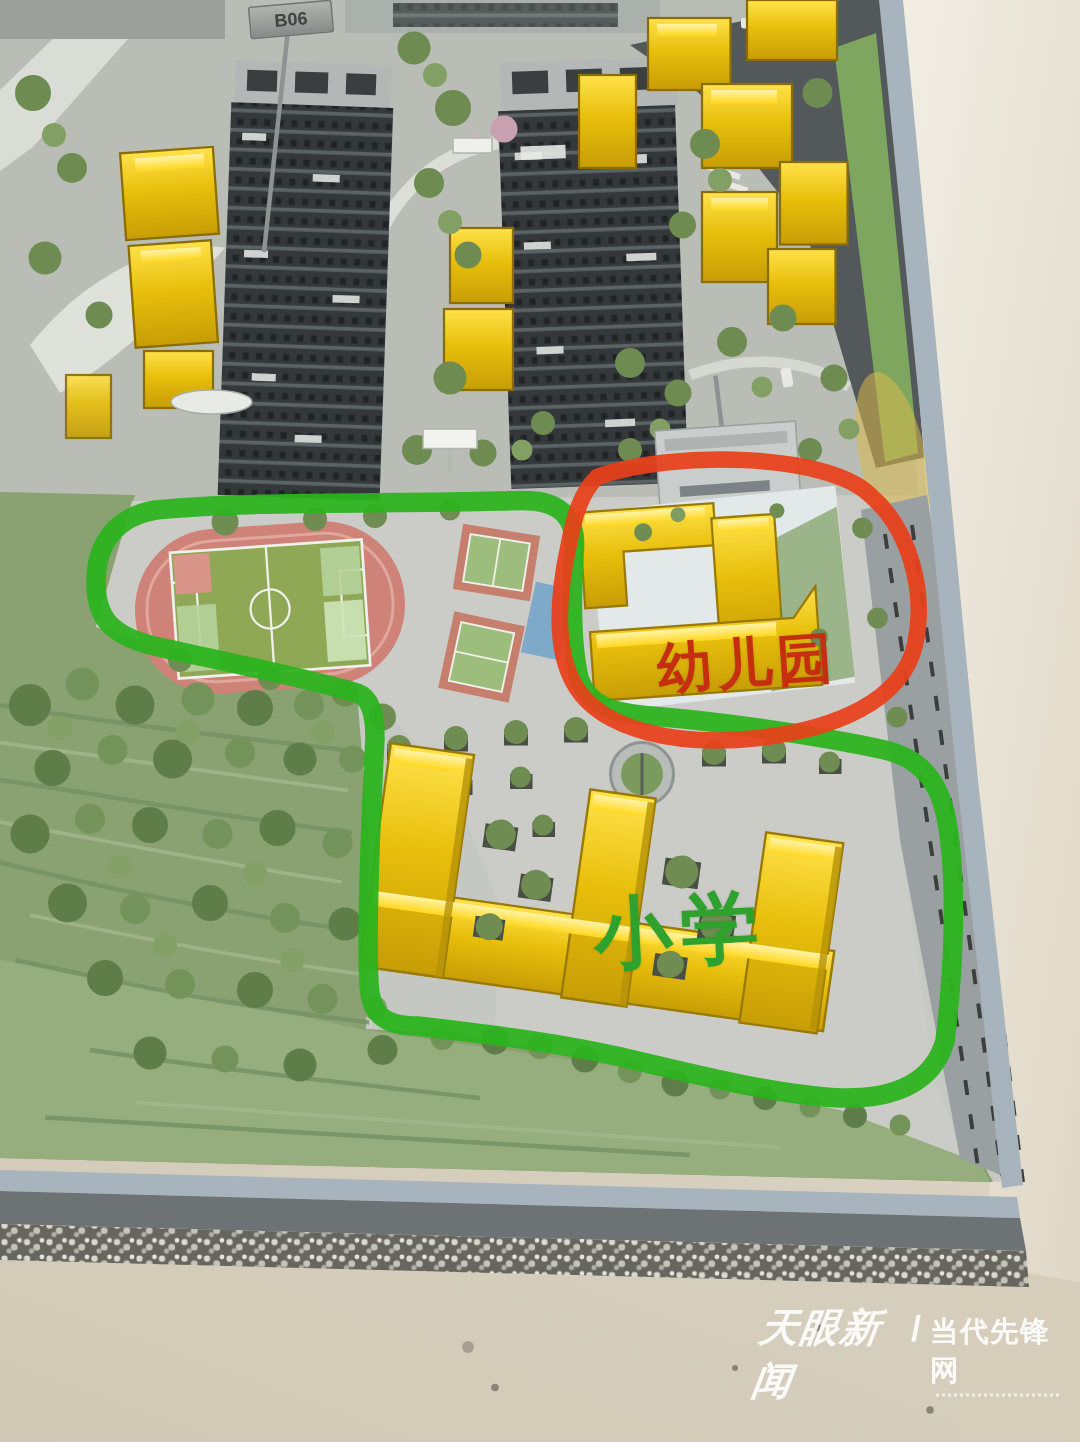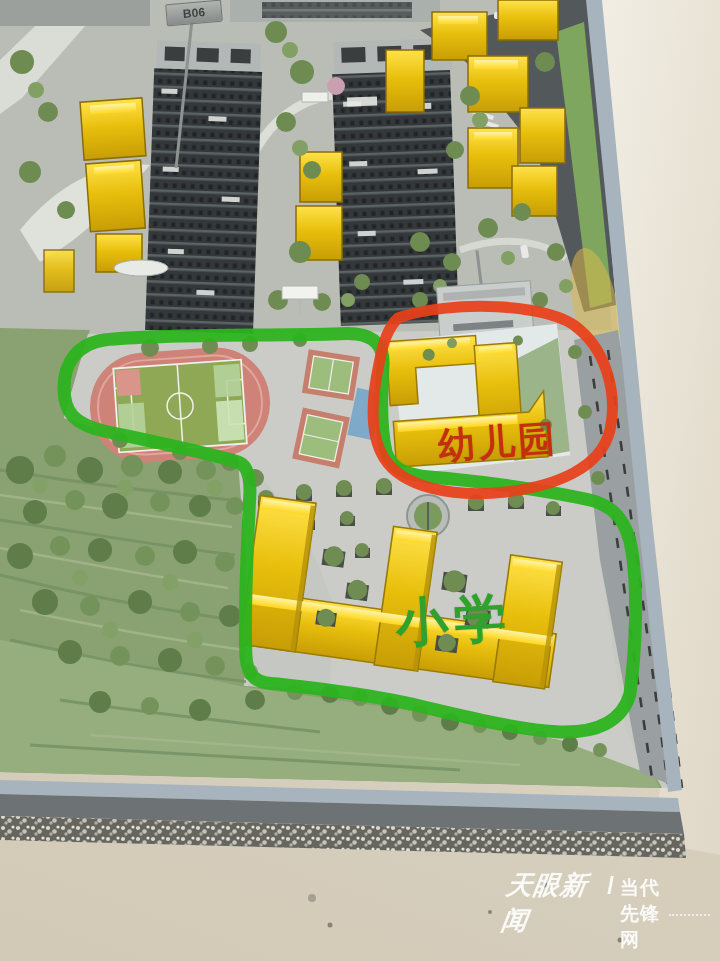--- a/index.html
+++ b/index.html
@@ -13,21 +13,21 @@
   #ps-label{left:396px;top:586px;font-size:52px;color:#2ea22d;transform:rotate(-3deg);letter-spacing:6px;}
   #plot-sign{position:absolute;left:166px;top:2px;width:54px;height:20px;
              background:linear-gradient(180deg,#b0b4b1,#878c8a);border:1px solid #707472;
              color:#3f4442;font-size:12px;font-weight:bold;text-align:center;line-height:20px;
              transform:rotate(-5deg);border-radius:2px;}
   #watermark{position:absolute;left:504px;top:868px;width:206px;color:#ffffff;opacity:.9;
              display:flex;align-items:baseline;gap:6px;}
   #wm-brand{font-family:"DejaVu Serif",serif;font-style:italic;font-weight:bold;font-size:26px;
             letter-spacing:1px;transform:skewX(-8deg);}
   #wm-sep{font-size:24px;font-weight:bold;}
-  #wm-site-wrap{display:flex;align-items:center;}
+  #wm-site-wrap{display:flex;flex-direction:column;align-items:center;}
   #wm-site{font-size:19px;font-weight:bold;letter-spacing:1px;}
   #wm-rule{width:92%;height:0;border-bottom:2px dotted rgba(255,255,255,.75);margin-top:2px;}
 </style>
 </head>
 <body>
 
 <div id="photo">
 
 <svg width="720" height="961" viewBox="0 0 720 961">
   <defs>

